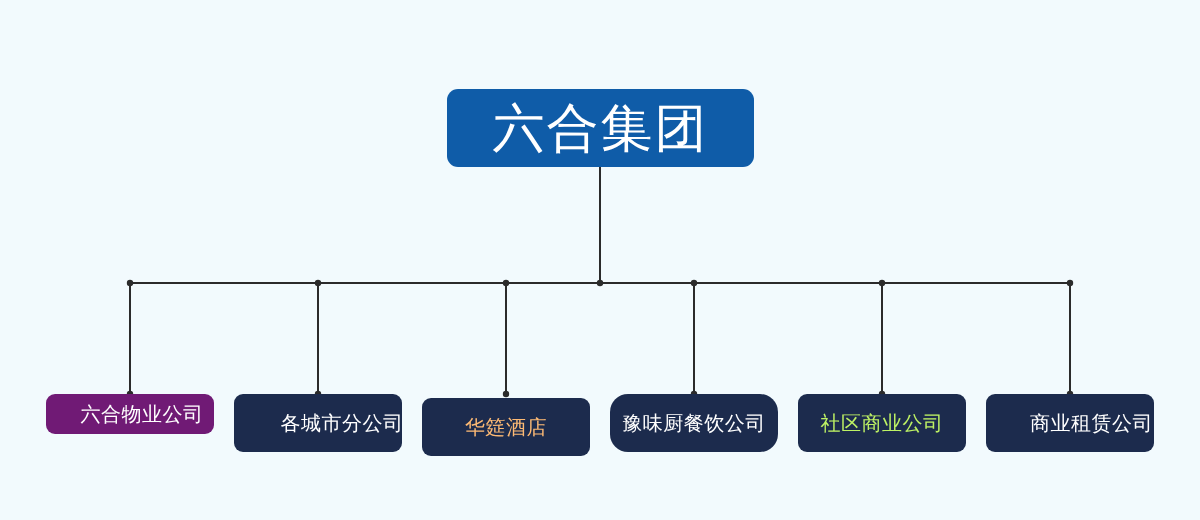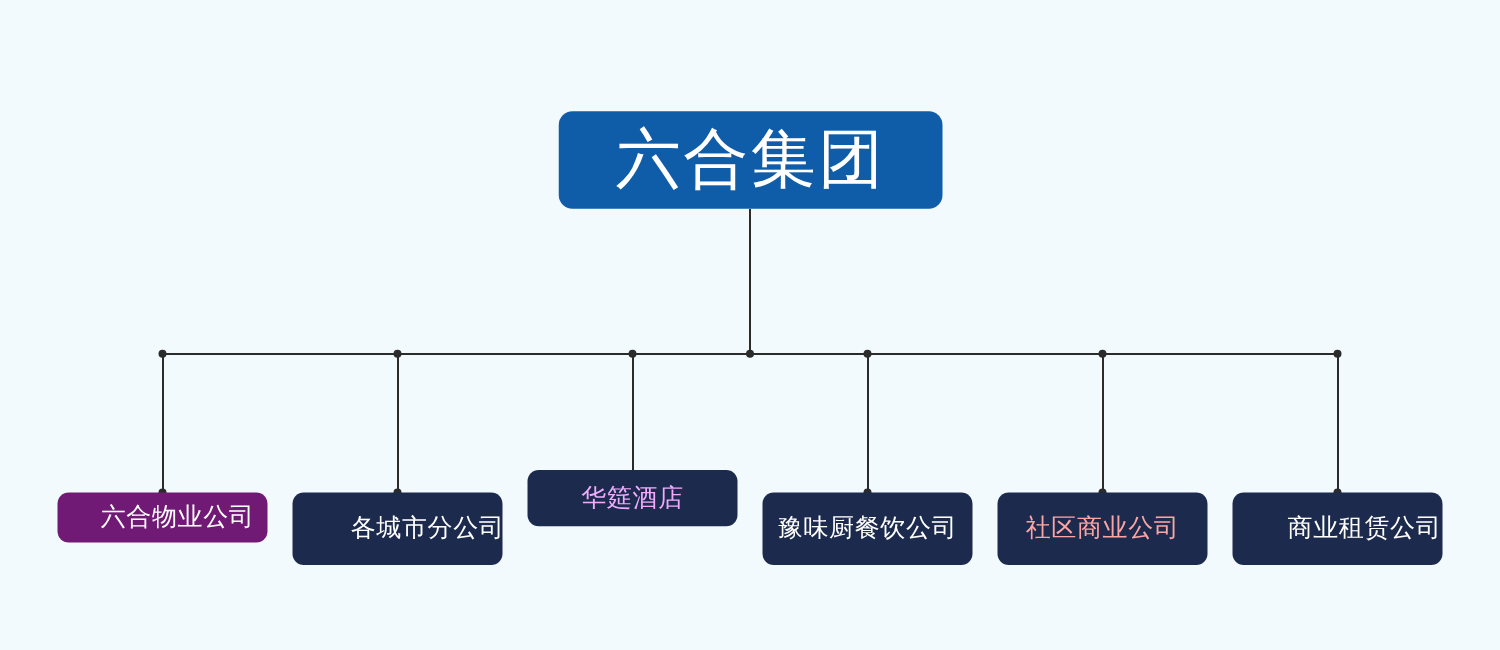--- a/index.html
+++ b/index.html
@@ -102,27 +102,27 @@
     <span class="node-label root-label">六合集团</span>
   </div>
 
   <div id="children-container">
       <div class="node node-child" style="left: 46px; top: 350px; width: 168px; height: 40px; background: #701a75; color: rgb(255, 255, 255); padding-left: 24px;">
         <span class="node-label">六合物业公司</span>
       </div>
       <div class="node node-child" style="left: 234px; top: 350px; width: 168px; height: 58px; background: rgb(28, 43, 77); color: rgb(255, 255, 255); padding-left: 48px;">
         <span class="node-label">各城市分公司</span>
       </div>
-      <div class="node node-child" style="left: 422px; top: 332px; width: 168px; height: 45px; background: rgb(28, 43, 77); color: #f0abfc;">
+      <div class="node node-child" style="left: 422px; top: 354px; width: 168px; height: 58px; background: rgb(28, 43, 77); color: #fdba74;">
         <span class="node-label">华筵酒店</span>
       </div>
-      <div class="node node-child" style="left: 610px; top: 350px; width: 168px; height: 58px; background: rgb(28, 43, 77); color: rgb(255, 255, 255);">
+      <div class="node node-child" style="left: 610px; top: 350px; width: 168px; height: 58px; background: rgb(28, 43, 77); color: rgb(255, 255, 255); border-radius: 18px;">
         <span class="node-label">豫味厨餐饮公司</span>
       </div>
-      <div class="node node-child" style="left: 798px; top: 350px; width: 168px; height: 58px; background: rgb(28, 43, 77); color: #fca5a5;">
+      <div class="node node-child" style="left: 798px; top: 350px; width: 168px; height: 58px; background: rgb(28, 43, 77); color: #bef264;">
         <span class="node-label">社区商业公司</span>
       </div>
       <div class="node node-child" style="left: 986px; top: 350px; width: 168px; height: 58px; background: rgb(28, 43, 77); color: rgb(255, 255, 255); padding-left: 43px;">
         <span class="node-label">商业租赁公司</span>
       </div>
     </div>
 
 </div>
 
 </body></html>

